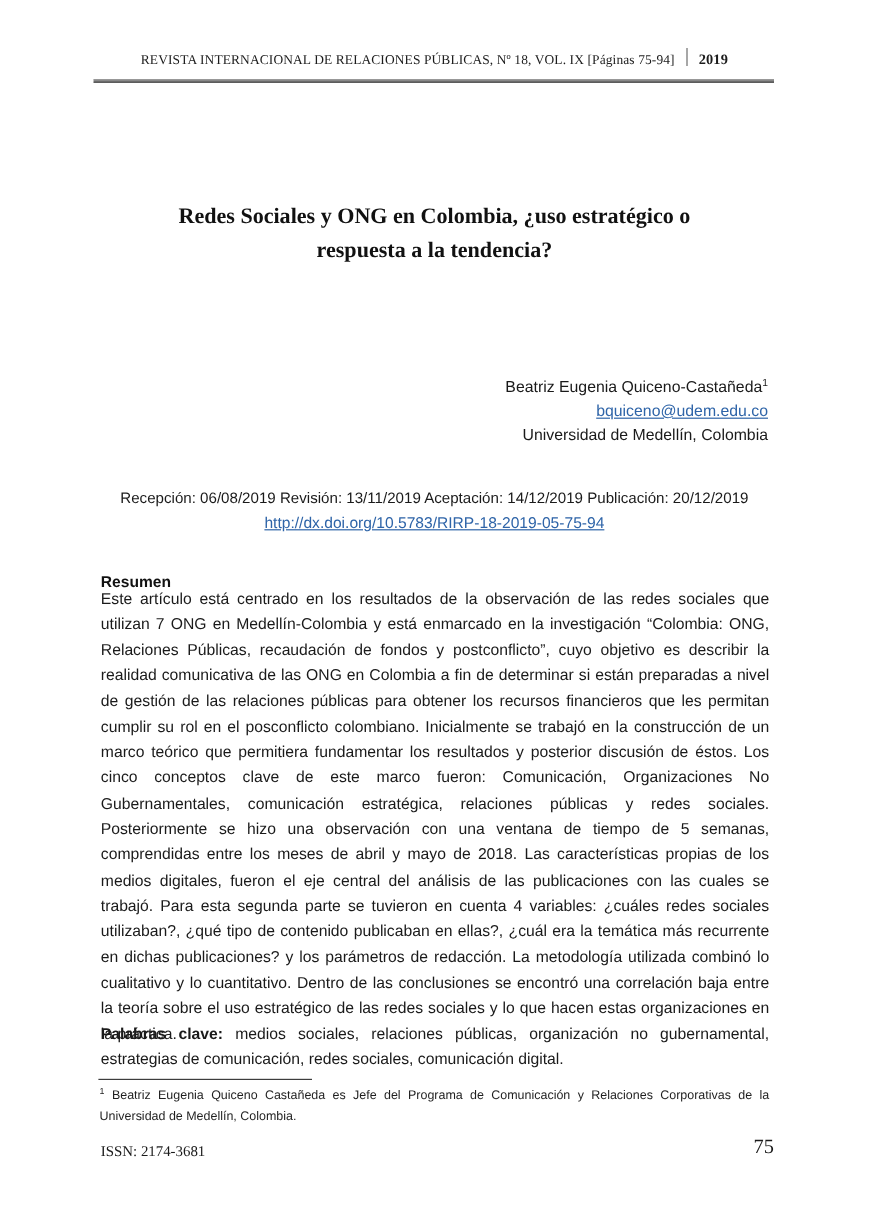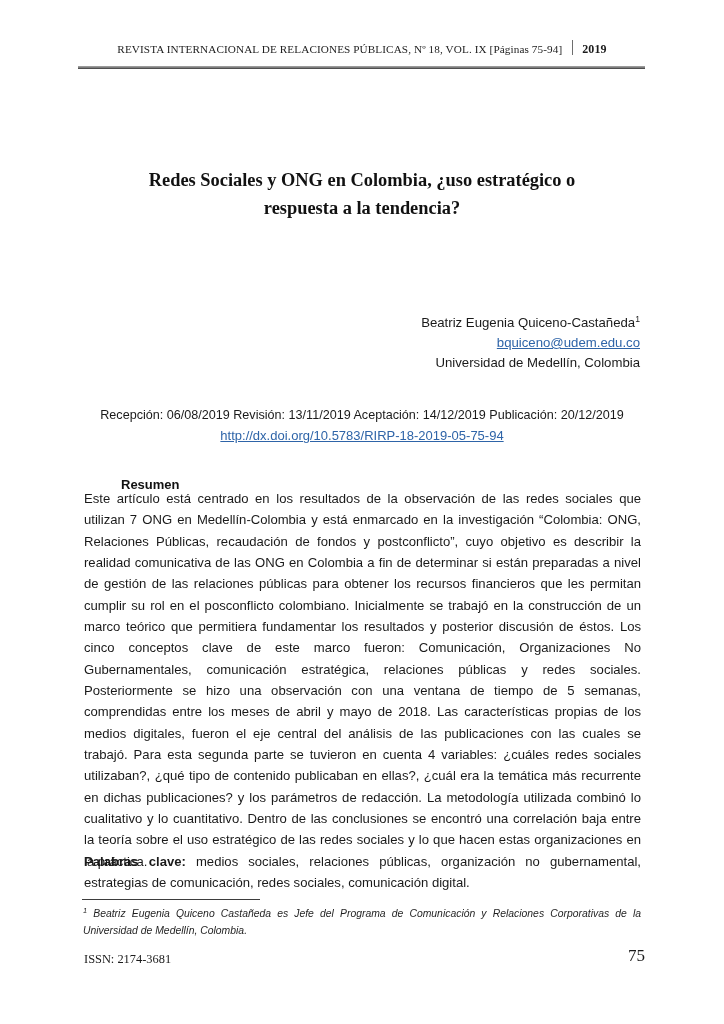--- a/index.html
+++ b/index.html
@@ -138,21 +138,20 @@
   }
 
   
   .section-heading {
     position: absolute;
     left: 84px;
     top: 477px;
     font-size: 13px;
     font-weight: bold;
     color: #111111;
-    margin-left: 37px;
   }
   .abstract-body {
     position: absolute;
     left: 84px;
     top: 488px;
     width: 557px;
     text-align: justify;
     text-justify: inter-word;
     font-size: 13.1px;
     line-height: 1.63;
@@ -186,21 +185,20 @@
   }
   .footnote {
     position: absolute;
     left: 83px;
     top: 906px;
     width: 558px;
     text-align: justify;
     font-size: 10.4px;
     line-height: 1.6;
     color: #1f1f1f;
-    font-style: italic;
   }
   .footnote sup {
     font-size: 7.4px;
     vertical-align: super;
     line-height: 0;
   }
 
   
   .issn {
     position: absolute;

